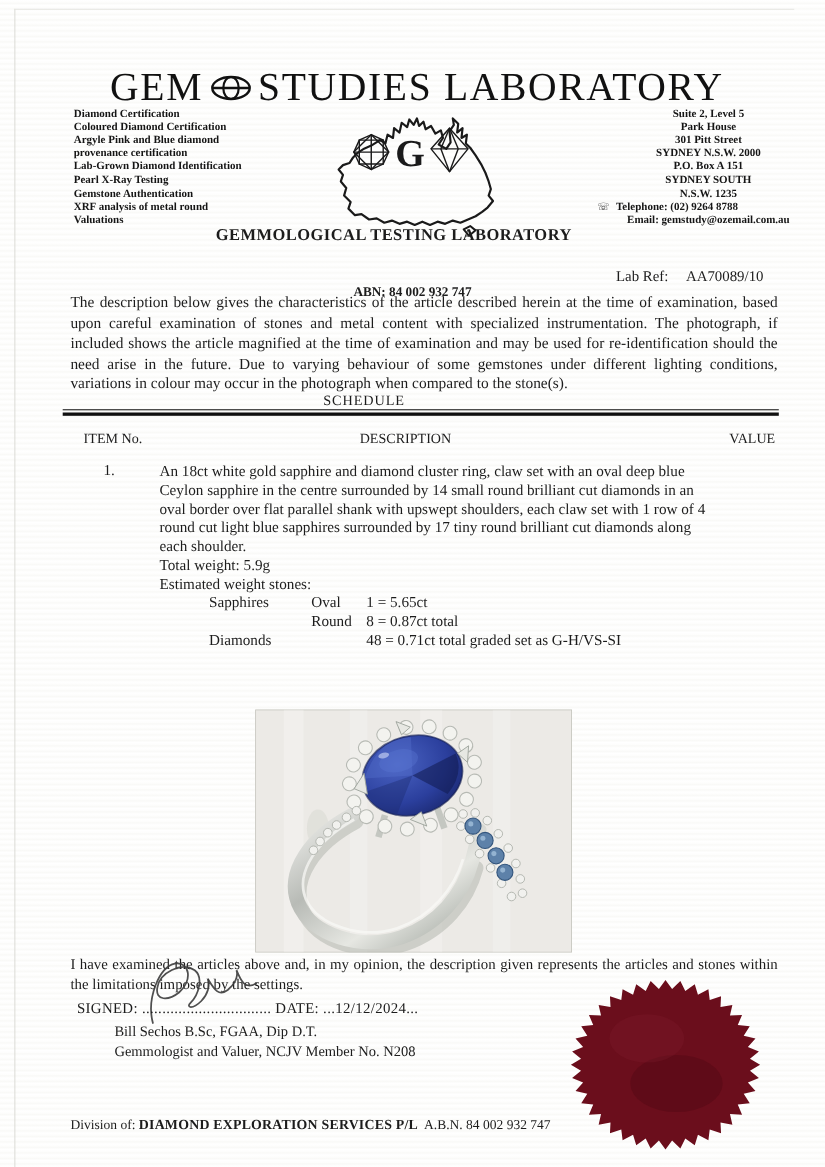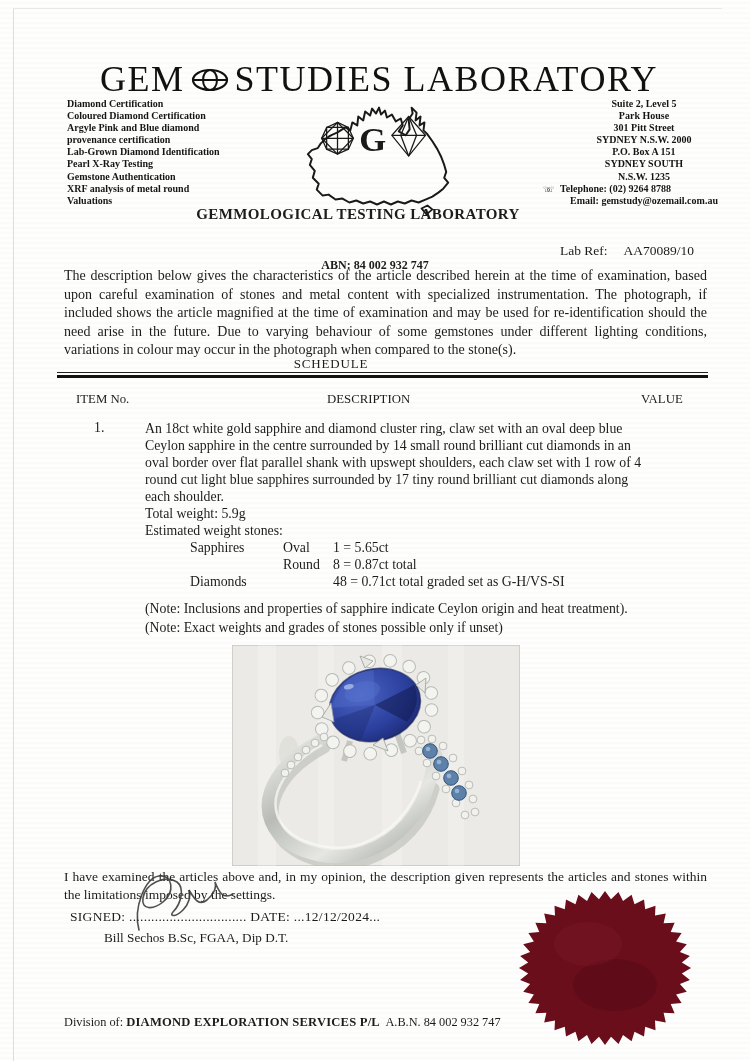--- a/index.html
+++ b/index.html
@@ -48,21 +48,21 @@
     position:absolute; left:64px; top:267px; width:643px;
     font-size:14px; line-height:18.6px; text-align:justify;
   }
 
   .schedule-title { position:absolute; left:0; top:356px; width:662px; text-align:center;
     font-size:13px; letter-spacing:.8px; }
   .rule-thin  { position:absolute; left:57px; top:372px; width:651px; height:1px; background:#222; }
   .rule-thick { position:absolute; left:57px; top:375px; width:651px; height:3px; background:#111; }
 
   .col-head { position:absolute; top:392px; font-size:12.8px; }
-  .col-item { left:76px; } .col-desc { left:327px; } .col-value { left:641px; }
+  .col-item { left:76px; } .col-desc { left:327px; } .col-value { left:663px; }
 
   .item-no { position:absolute; left:94px; top:420px; font-size:13.8px; }
   .desc-flow {
     position:absolute; left:145px; top:420px; width:506px;
     font-size:13.8px; line-height:17px;
   }
   .weights { display:grid; grid-template-columns:93px 50px auto; padding-left:45px; }
   .notes { margin-top:10px; }
   .note1 { margin-bottom:2px; }
 
@@ -172,24 +172,20 @@
     <div class="weights">
       <span>Sapphires</span>
       <span>Oval</span>
       <span>1 = 5.65ct</span>
       <span></span>
       <span>Round</span>
       <span>8 = 0.87ct total</span>
       <span>Diamonds</span>
       <span></span>
       <span>48 = 0.71ct total graded set as G-H/VS-SI</span>
-    </div>
-    <div class="notes">
-      <p class="note1">(Note: Inclusions and properties of sapphire indicate Ceylon origin and heat treatment).</p>
-      <p>(Note:  Exact weights and grades of stones possible only if unset)</p>
     </div>
   </div>
 
   <svg class="photo" width="288" height="221" viewBox="0 0 288 221">
     <defs>
       <linearGradient id="gSilver" x1="0" y1="0" x2="1" y2="1">
         <stop offset="0" stop-color="#f1f1ee"></stop>
           <stop offset="0.35" stop-color="#b8bbb6"></stop>
         <stop offset="0.65" stop-color="#e6e7e2"></stop>
           <stop offset="1" stop-color="#9aa099"></stop>
@@ -284,20 +280,21 @@
   </svg>
 
   <div class="declaration">I have examined the articles above and, in my opinion, the description given represents the articles and stones within the limitations imposed by the settings.</div>
 
   <svg class="signature-svg" width="122" height="74" viewBox="0 0 122 74">
     <path d="M14,64 C8,42 20,12 34,10 C48,8 50,26 38,36 C28,44 16,44 18,32 C20,18 40,8 52,16 C60,22 56,38 48,46 C44,50 50,52 58,44 C64,38 66,30 64,24 C70,34 74,40 82,34 C88,29 92,22 90,16 C94,26 98,34 108,28" fill="none" stroke="#3c3c3c" stroke-width="1.6" stroke-linecap="round" opacity="0.9"></path>
   </svg>
 
   <div class="signed-line">SIGNED: ................................  DATE: ...12/12/2024...</div>
   <div class="signer-name">Bill Sechos B.Sc, FGAA, Dip D.T.</div>
+  <div class="signer-cred">Gemmologist and Valuer, NCJV Member No. N208</div>
 
   <svg class="seal" width="174" height="158" viewBox="0 0 174 158">
     <polygon id="seal-star" points="87.0,2.0 93.0,10.2 100.5,2.9 105.0,11.9 113.6,5.8 116.5,15.3 126.0,10.4 127.2,20.2 137.5,16.7 137.0,26.5 147.8,24.6 145.6,34.2 156.6,33.7 152.7,42.9 163.6,44.0 158.1,52.6 168.8,55.2 161.9,62.9 171.9,67.0 163.8,73.6 173.0,79.0 163.8,84.4 171.9,91.0 161.9,95.1 168.8,102.8 158.1,105.4 163.6,114.0 152.7,115.1 156.6,124.3 145.6,123.8 147.8,133.4 137.0,131.5 137.5,141.3 127.2,137.8 126.0,147.6 116.5,142.7 113.6,152.2 105.0,146.1 100.5,155.1 93.0,147.8 87.0,156.0 81.0,147.8 73.5,155.1 69.0,146.1 60.4,152.2 57.5,142.7 48.0,147.6 46.8,137.8 36.5,141.3 37.0,131.5 26.2,133.4 28.4,123.8 17.4,124.3 21.3,115.1 10.4,114.0 15.9,105.4 5.2,102.8 12.1,95.1 2.1,91.0 10.2,84.4 1.0,79.0 10.2,73.6 2.1,67.0 12.1,62.9 5.2,55.2 15.9,52.6 10.4,44.0 21.3,42.9 17.4,33.7 28.4,34.2 26.2,24.6 37.0,26.5 36.5,16.7 46.8,20.2 48.0,10.4 57.5,15.3 60.4,5.8 69.0,11.9 73.5,2.9 81.0,10.2" fill="#6b0e1c"></polygon>
     <ellipse cx="97" cy="96" rx="42" ry="26" fill="#450610" opacity="0.3"></ellipse>
     <ellipse cx="70" cy="55" rx="34" ry="22" fill="#84202f" opacity="0.25"></ellipse>
   </svg>
 
   <div class="footer">
     <span>Division of:</span>
     <b>DIAMOND EXPLORATION SERVICES P/L</b>&nbsp;

